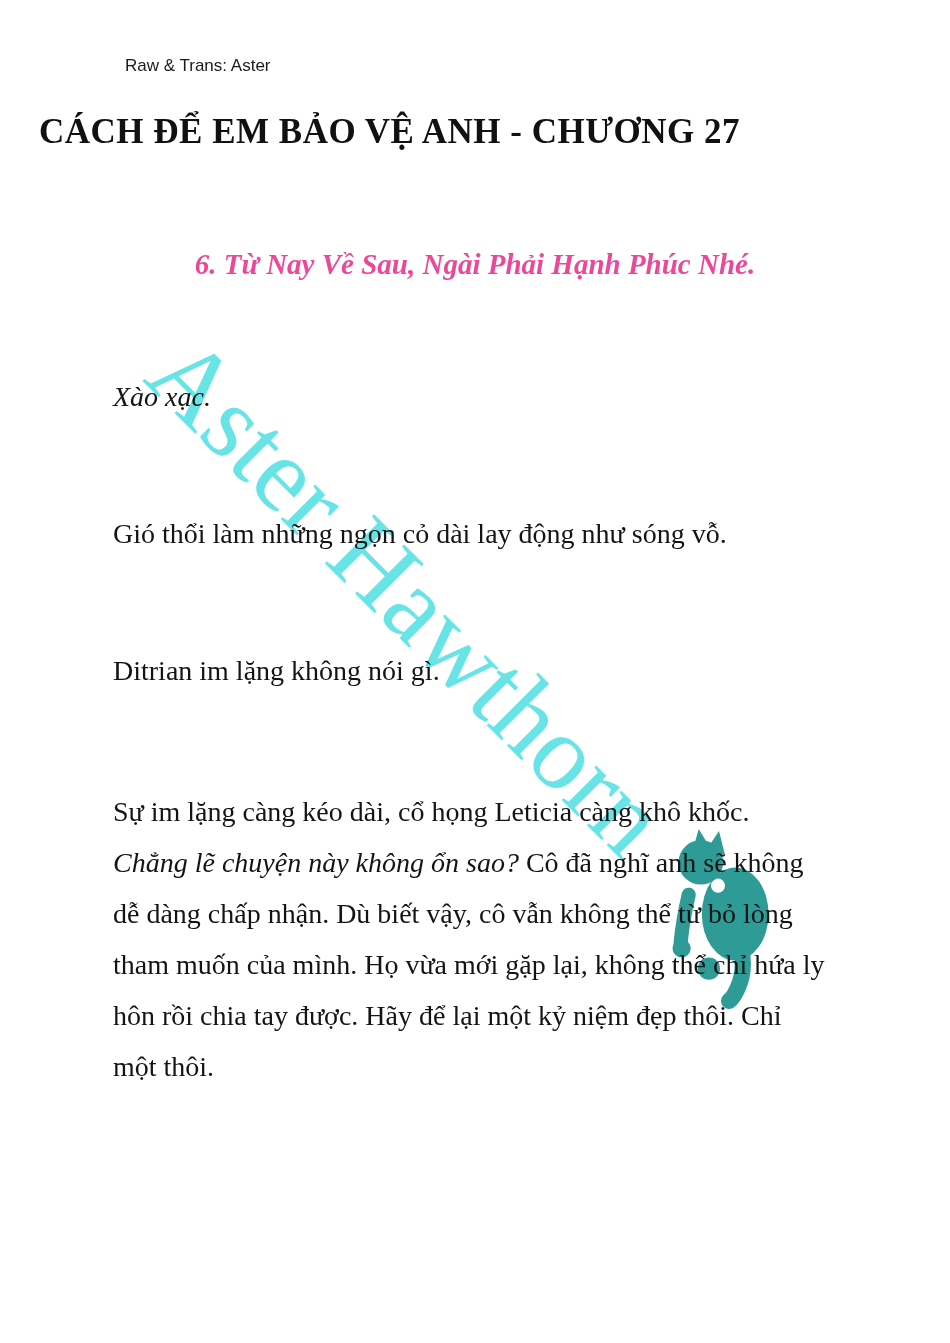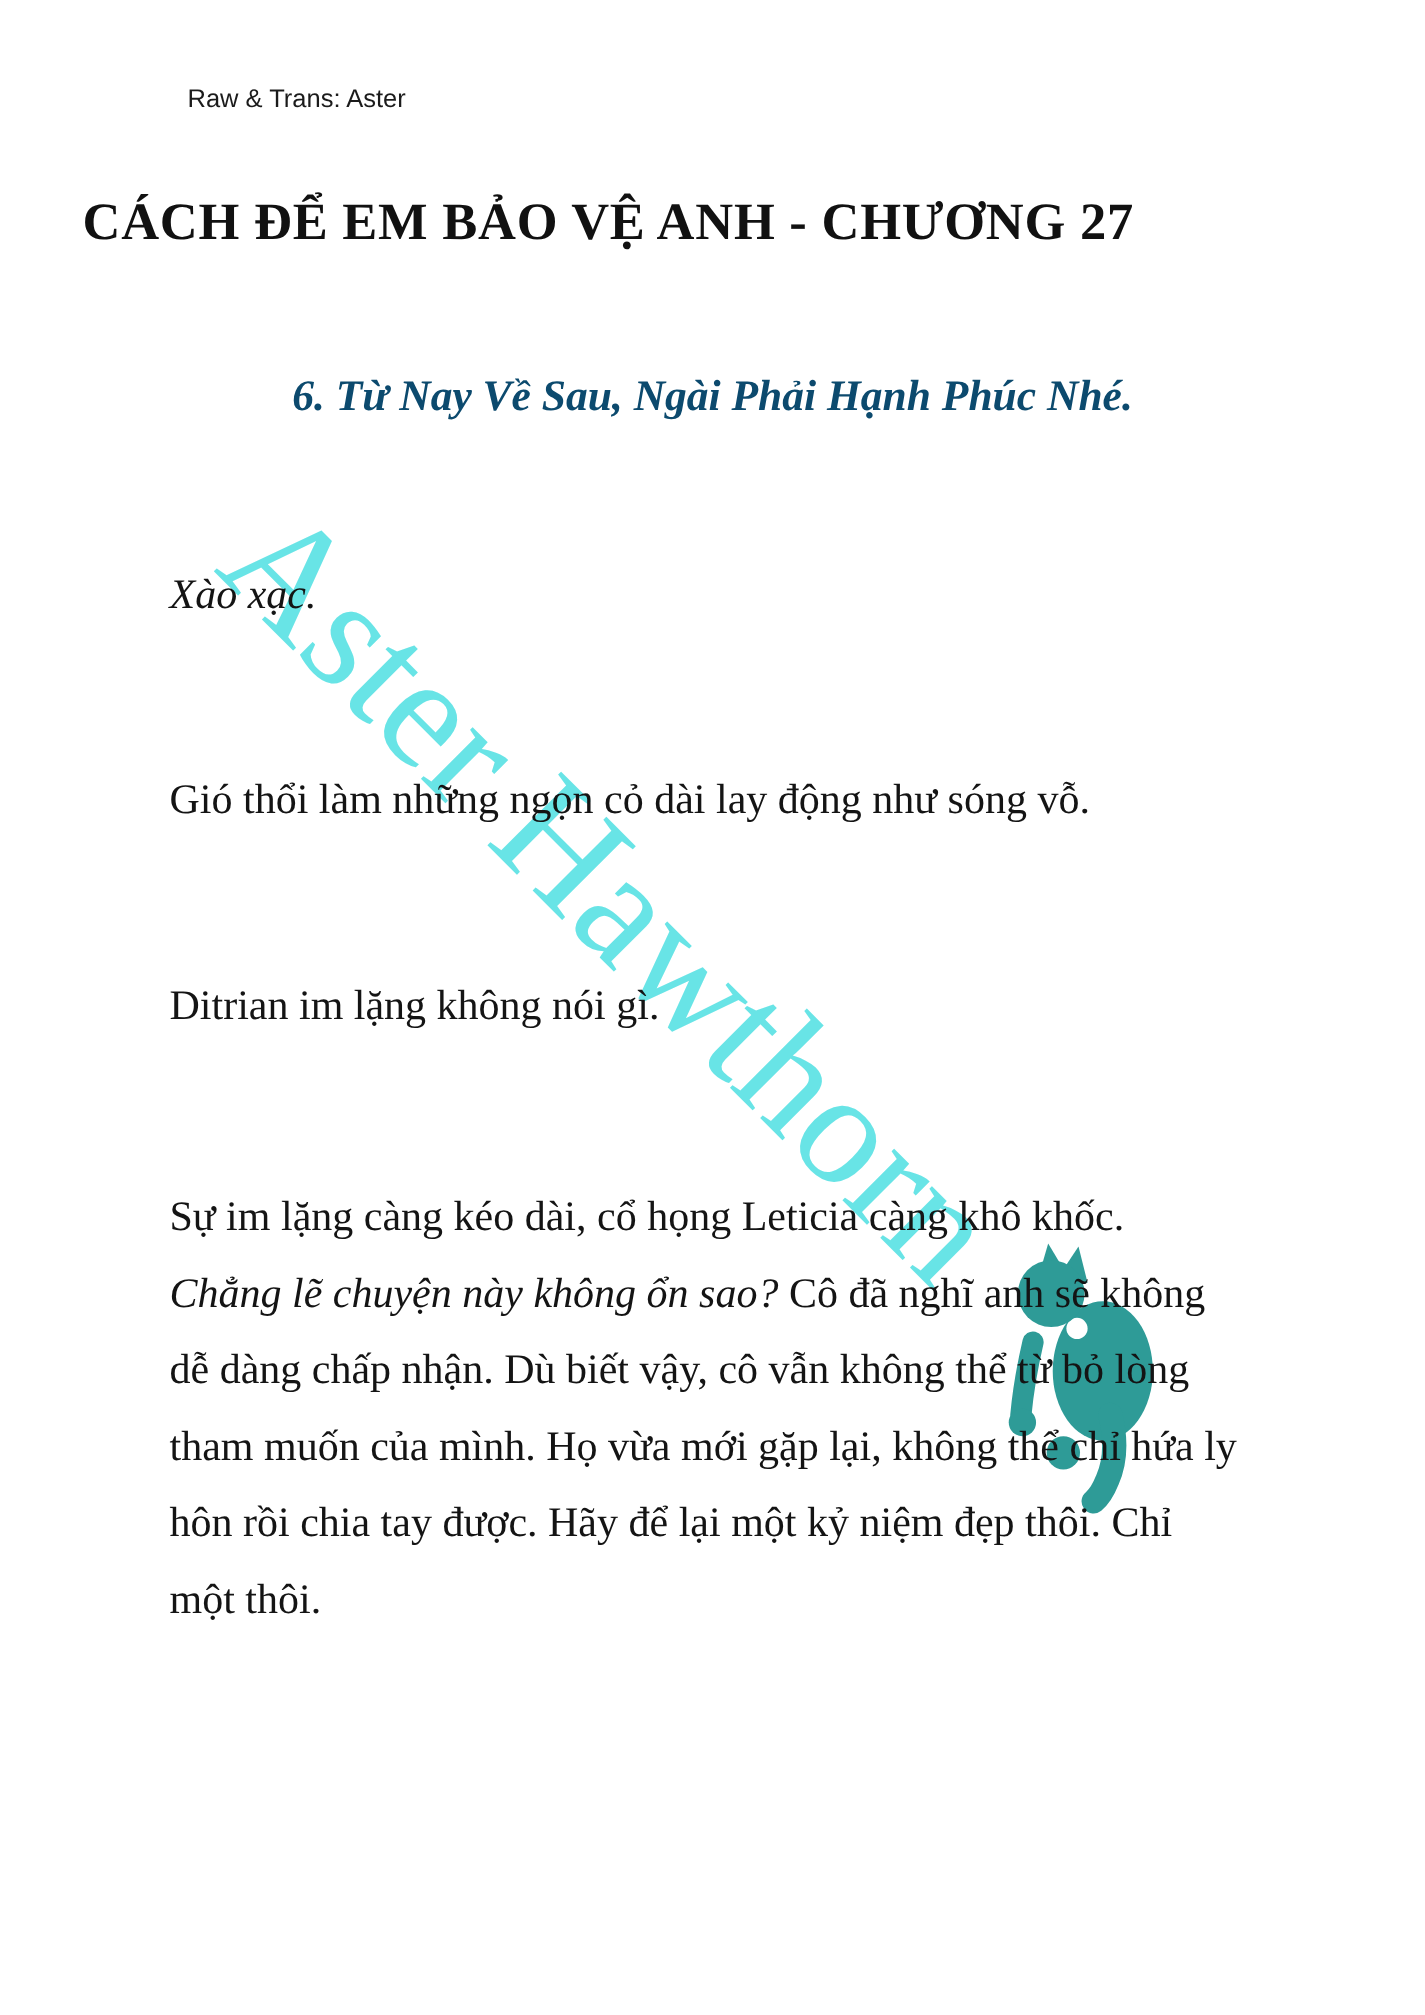--- a/index.html
+++ b/index.html
@@ -54,40 +54,40 @@
     font-family: "Liberation Sans", "DejaVu Sans", sans-serif;
     font-size: 17px;
     line-height: 1.2;
     color: #1b1b1b;
   }
   .title {
     position: absolute;
     left: 0;
     top: 109px;
     width: 779px;
-    margin: 16px;
+    margin: 0;
     text-align: center;
     font-size: 35px;
     font-weight: bold;
     line-height: 1.3;
     letter-spacing: 0.5px;
     color: #111111;
   }
   .subtitle {
     position: absolute;
     left: 0;
     top: 246px;
     width: 950px;
     margin: 0;
     text-align: center;
     font-size: 29px;
     font-weight: bold;
     font-style: italic;
     line-height: 1.3;
-    color: #0c4a6e;
+    color: #ec4899;
   }
   .para {
     position: absolute;
     left: 113px;
     width: 716px;
     margin: 0;
     font-size: 28px;
     line-height: 51px;
     color: #141414;
   }

